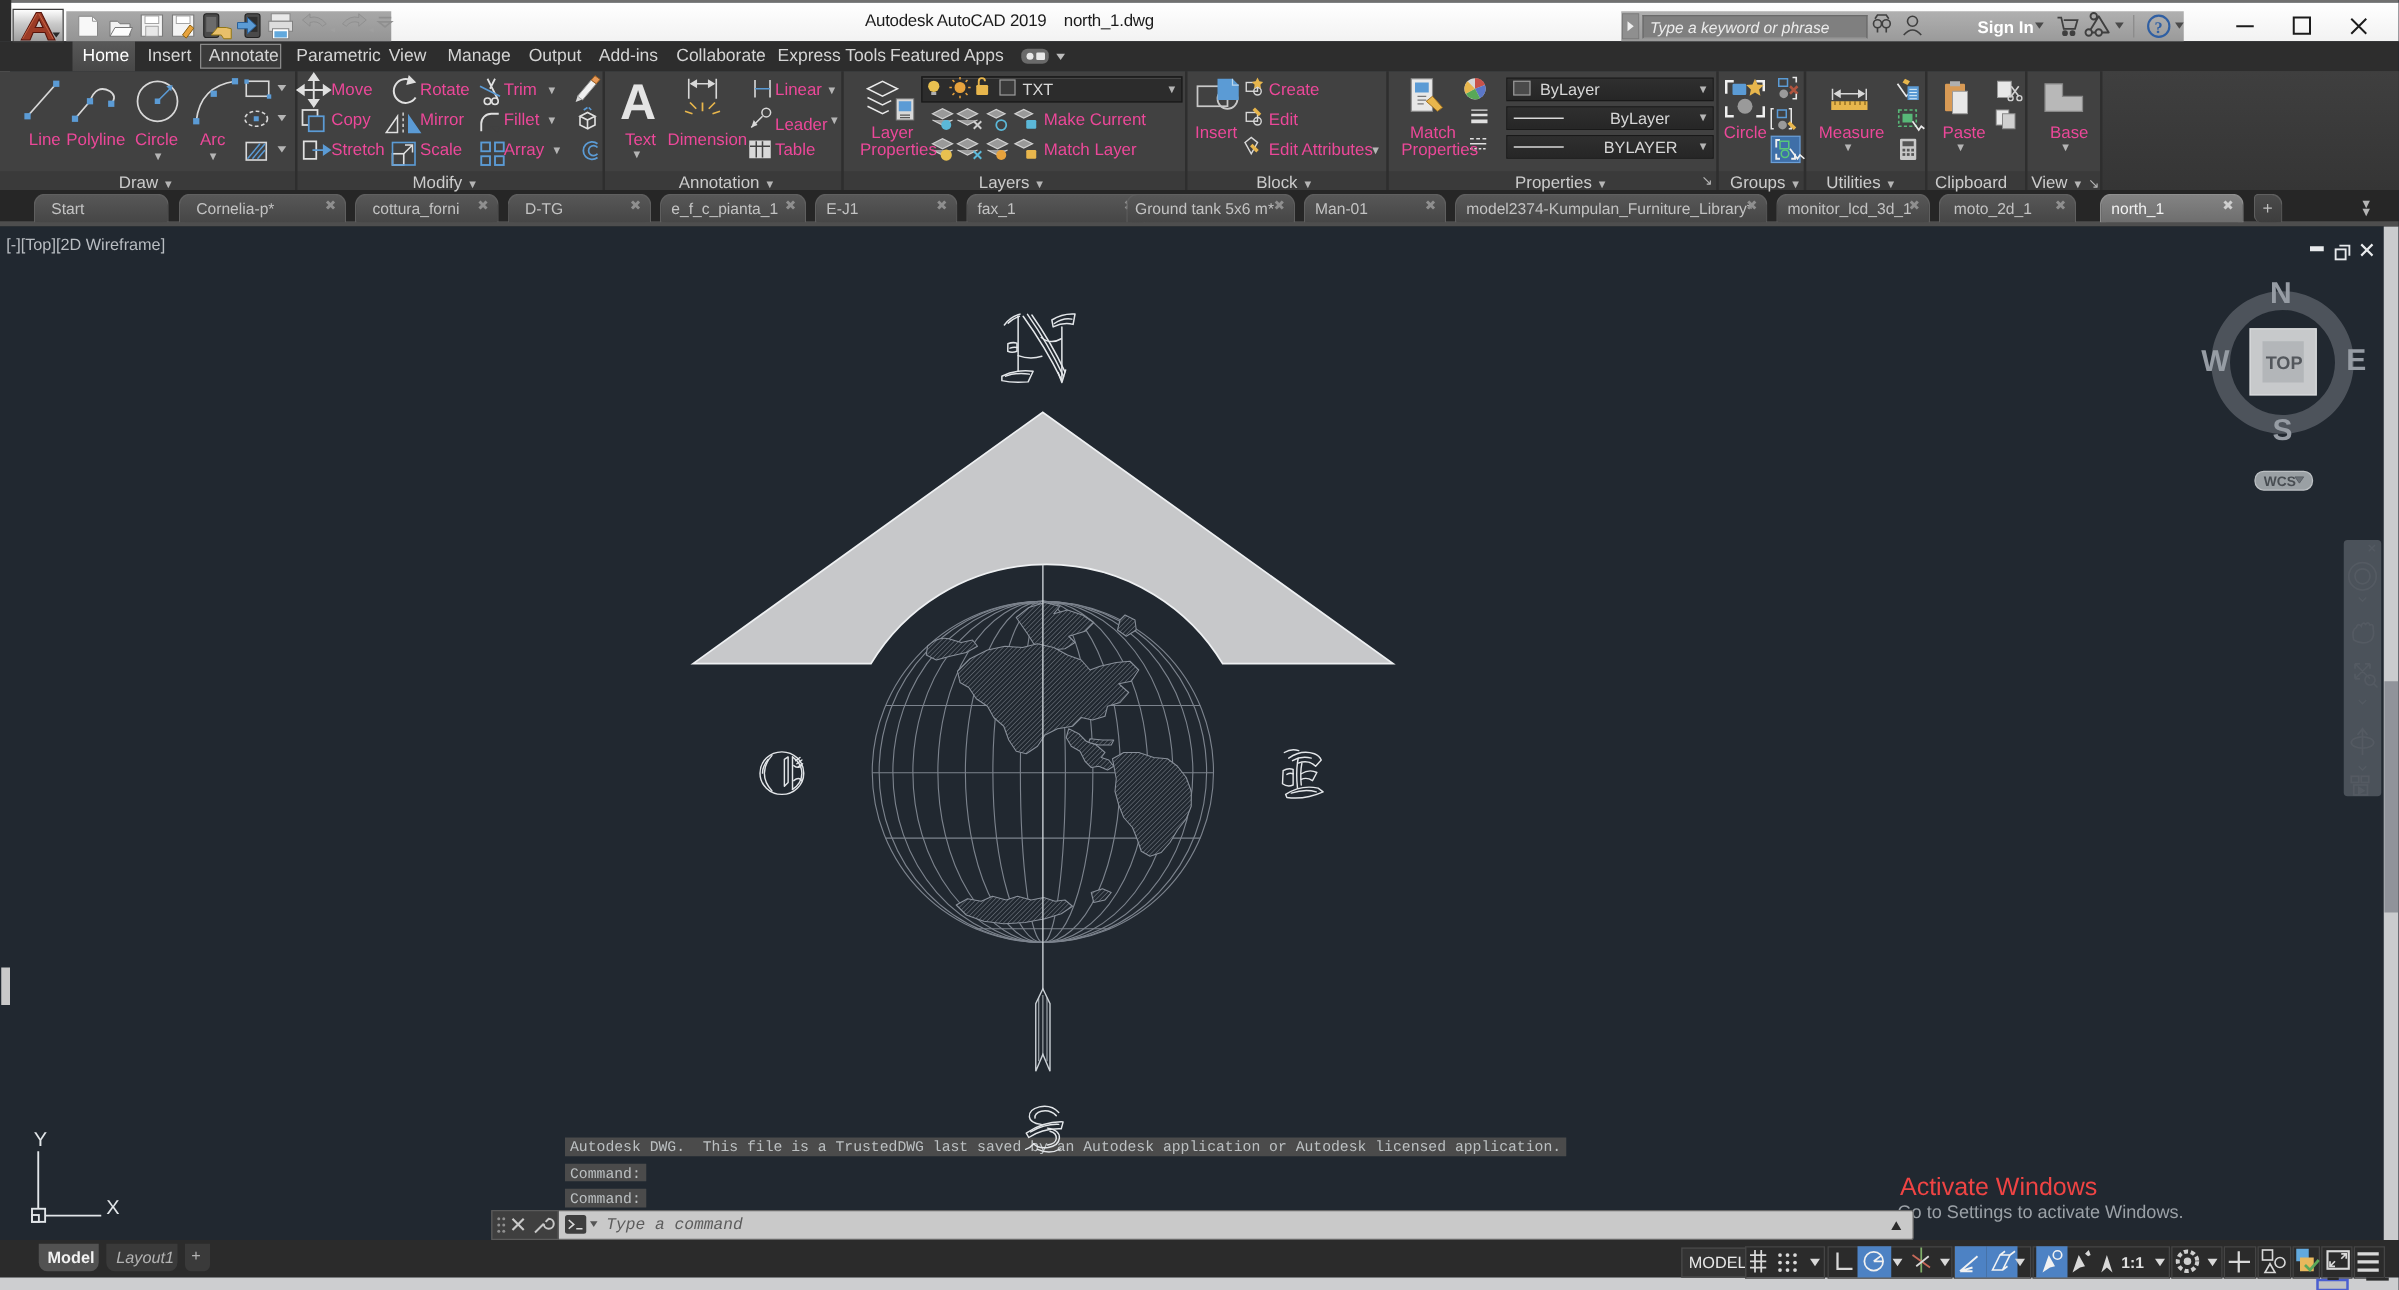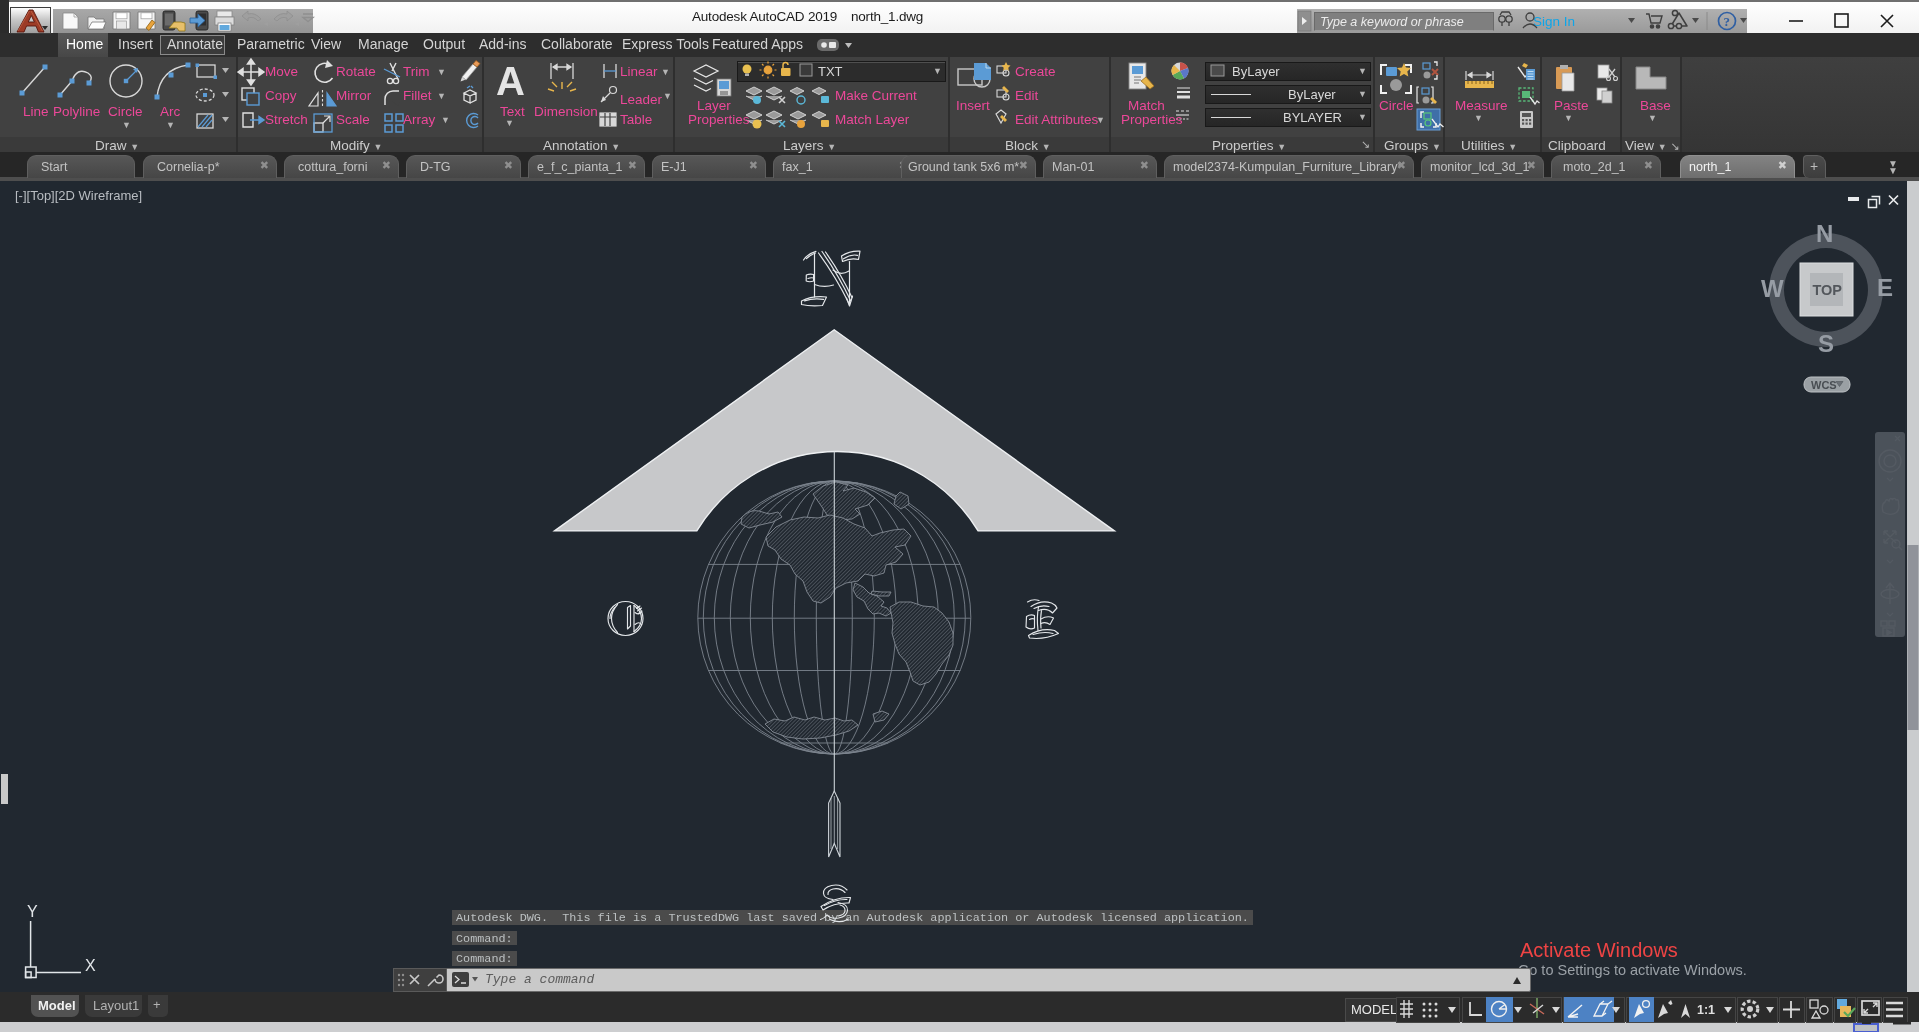--- a/index.html
+++ b/index.html
@@ -27,21 +27,21 @@
 .rlab { position:absolute; font-size:13.5px; color:#ec4899; z-index:23; }
 .flab { position:absolute; top:138px; font-size:13.5px; color:#cccccc; z-index:23; }
 .dar { color:#b5b5b5; font-size:9px; }
 
 #filetabs { position:absolute; left:0; top:152px; width:1919px; height:29px; background:#262626; z-index:20; }
 #ftstrip { position:absolute; left:0; top:177px; width:1919px; height:4px; background:#4e4e4e; z-index:20; }
 .ftab { position:absolute; top:155px; height:23px; background:linear-gradient(#575757,#464646); border:1px solid #5f5f5f; border-bottom:none; border-radius:9px 9px 0 0; z-index:21; }
 .ftab .fx { position:absolute; right:7px; top:4px; color:#8f8f8f; font-size:11px; line-height:11px; }
 .ftab .ft { position:absolute; left:13px; top:4px; color:#c3c3c3; font-size:12.5px; white-space:nowrap; }
 
-#canvaslab { position:absolute; left:15px; top:188px; color:#b9bdc2; font-size:13px; z-index:5; }
+#canvaslab { position:absolute; left:5px; top:188px; color:#b9bdc2; font-size:13px; z-index:5; }
 .cmdrow { position:absolute; background:#4b4b4b; color:#bcc0c2; font-family:"Liberation Mono", monospace; font-size:11.8px; z-index:5; padding:1px 4px 0 4px; height:14.5px; white-space:pre; }
 #actwin1 { position:absolute; left:1520px; top:939px; font-size:20px; color:#ef4444; z-index:5; }
 #actwin2 { position:absolute; left:1518px; top:962px; font-size:14.5px; color:#9ba1a7; z-index:5; }
 
 #cmdbar { position:absolute; left:393px; top:968px; width:1138px; height:24px; background:#c9c9c9; border:1px solid #6a6a6a; border-radius:2px; z-index:20; }
 #cmdgrip { position:absolute; left:393px; top:968px; width:54px; height:24px; background:#3f3f3f; border:1px solid #5a5a5a; z-index:21; }
 #cmdtext { position:absolute; left:485px; top:972px; font-family:"Liberation Mono", monospace; font-style:italic; font-size:13px; color:#5c5c5c; z-index:21; }
 
 #bottombar { position:absolute; left:0; top:992px; width:1919px; height:30px; background:#2b2b2b; z-index:20; }
 #taskbar { position:absolute; left:0; top:1022px; width:1919px; height:10px; background:#cdced0; z-index:20; }
@@ -216,21 +216,21 @@
   </svg>
 
   <div id="titlebar"></div>
   <div id="leftdark"></div>
   <div id="qat"></div>
   <div id="abtn"></div>
   <div class="ttext" style="left:692px;font-size:13.5px;letter-spacing:-0.2px;">Autodesk AutoCAD 2019</div>
   <div class="ttext" style="left:851px;font-size:13.5px;letter-spacing:-0.2px;">north_1.dwg</div>
   <div id="search"></div>
   <div id="searchbox">Type a keyword or phrase</div>
-  <div class="abs" style="left:1533px;top:14px;font-size:13.5px;color:#0ea5e9;z-index:22;">Sign In</div>
+  <div class="abs" style="left:1582px;top:14px;font-size:13.5px;color:#ffffff;z-index:22;font-weight:bold;">Sign In</div>
 
   <div id="tabrow"></div>
   <div id="hometab"></div>
   <div id="annotbox"></div>
   <div class="rtab" style="left:66px;color:#ffffff;">Home</div>
   <div class="rtab" style="left:118px;">Insert</div>
   <div class="rtab" style="left:167px;">Annotate</div>
   <div class="rtab" style="left:237px;">Parametric</div>
   <div class="rtab" style="left:311px;">View</div>
   <div class="rtab" style="left:358px;">Manage</div>
@@ -662,21 +662,21 @@
 
   <div id="cmdbar"></div>
   <div id="cmdgrip"></div>
   <div id="cmdtext">Type a command</div>
 
   <div id="bottombar"></div>
   <div id="taskbar"></div>
   <div class="ltab" style="left:31px;width:48px;background:#525252;border-radius:0 0 7px 7px;">
       <span style="position:absolute;left:7px;top:3px;font-weight:bold;color:#f2f2f2;">Model</span>
     </div>
-  <div class="ltab" style="left:85px;width:57px;background:#3a3a3a;border-radius:0 0 7px 7px;">
+  <div class="ltab" style="left:85px;width:57px;background:#3a3a3a;border-radius:0 0 7px 7px;font-style:italic;">
       <span style="position:absolute;left:8px;top:3px;color:#b2b2b2;">Layout1</span>
     </div>
   <div class="ltab" style="left:148px;width:20px;background:#3a3a3a;border-radius:0 0 5px 5px;">
       <span style="position:absolute;left:5px;top:2px;color:#b2b2b2;">+</span>
     </div>
   <div style="position:absolute;left:1345px;top:998px;width:52px;height:24px;border:1px solid #4a4a4a;background:#333333;z-index:21;"></div>
   <div style="position:absolute;left:1351px;top:1002px;font-size:13px;color:#e8e8e8;z-index:22;">MODEL</div>
   <div style="position:absolute;left:1697px;top:1003px;font-size:12.5px;font-weight:bold;color:#e0e0e0;z-index:22;">1:1</div>
   <svg class="abs" style="left:0;top:0;z-index:30" width="1919" height="1032" viewBox="0 0 1919 1032">
 

